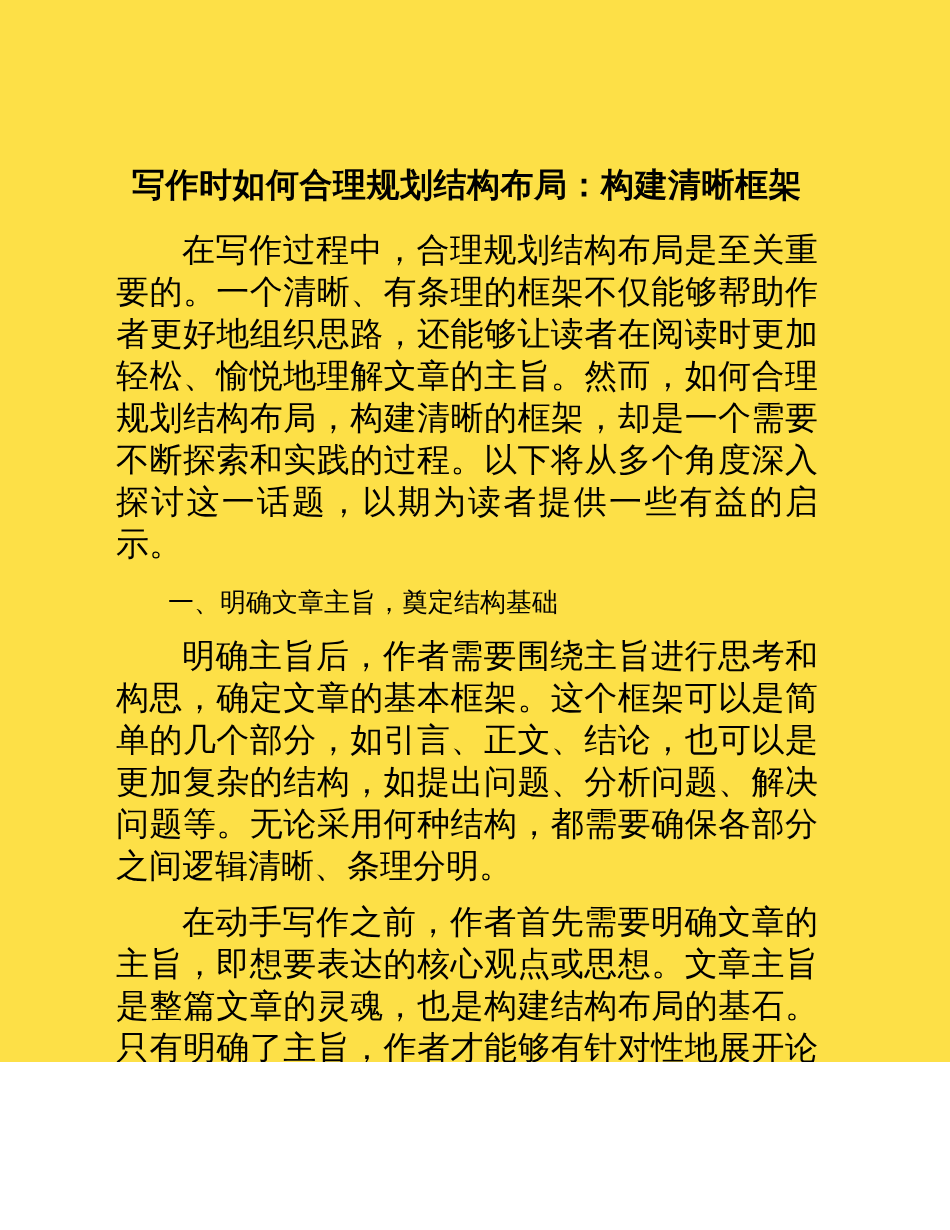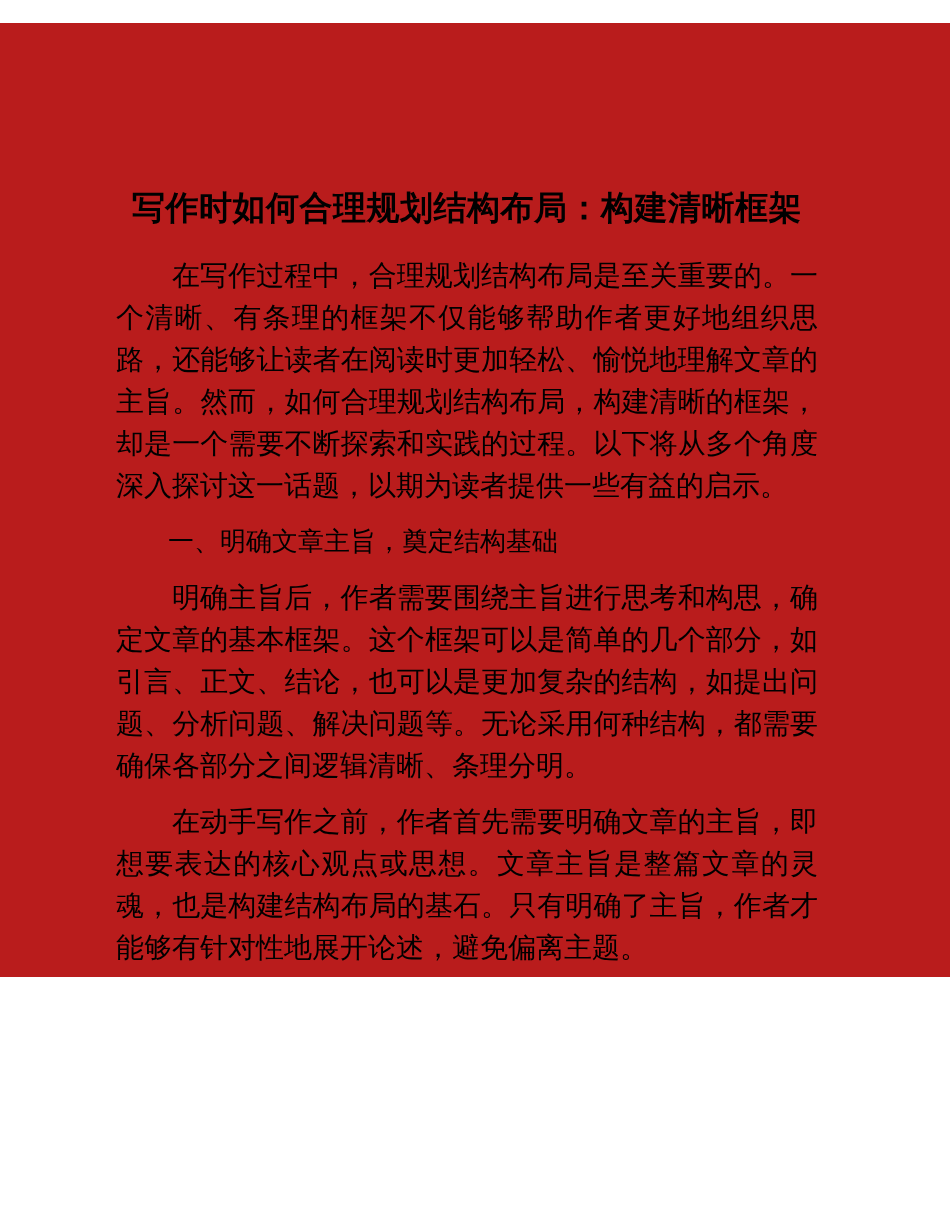--- a/index.html
+++ b/index.html
@@ -3,44 +3,43 @@
 <meta charset="utf-8">
 <style>
   html, body {
     margin: 0;
     padding: 0;
     background: #ffffff;
   }
   .page {
     position: relative;
     width: 950px;
-    height: 954px;
-    background: #b91c1c;
+    height: 1062px;
+    background: #fde047;
     overflow: hidden;
     color: #000000;
-    margin-top: 23px;
   }
   .content {
     box-sizing: content-box;
     width: 702px;
     padding: 162px 132px 0 116px;
   }
   .doc-title {
     font-family: "DejaVu Sans", "Liberation Sans", sans-serif;
     font-weight: bold;
     font-size: 33px;
     line-height: 46px;
     text-align: center;
     letter-spacing: 0.5px;
     margin: 0 0 24px 0;
     color: #000000;
   }
   .para {
-    font-family: Liberation Serif, serif;
-    font-size: 28px;
+    font-family: Liberation Mono, monospace;
+    font-size: 33px;
     line-height: 42px;
     text-align: justify;
     text-justify: inter-ideograph;
     text-indent: 2em;
     margin: 0 0 14px 0;
     color: #000000;
   }
   .heading {
     font-family: "Liberation Serif", "DejaVu Serif", serif;
     font-size: 26px;

